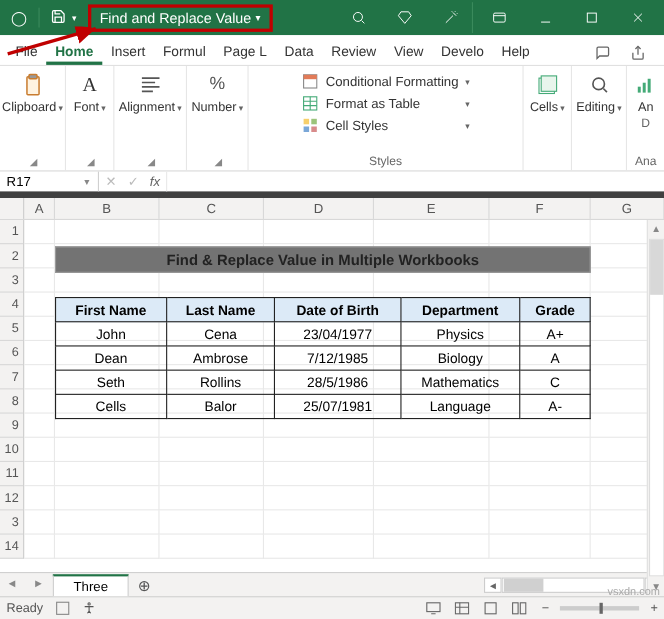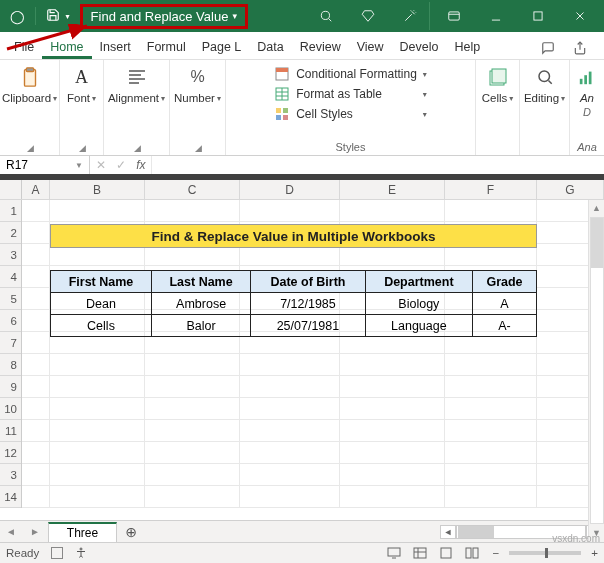--- a/index.html
+++ b/index.html
@@ -12,21 +12,21 @@
   .title-highlight .dd { font-size: 9px; }
   .title-icons { margin-left: auto; display: flex; align-items: center; gap: 2px; }
   .title-icons .ti { width: 40px; height: 28px; display: flex; align-items: center; justify-content: center; font-size: 13px; }
   .title-icons .ti.sep-after { border-right: 1px solid #3a8a5c; margin-right: 2px; }
   .title-icons .ti svg { width: 14px; height: 14px; fill: none; stroke: #fff; stroke-width: 1.5; }
   .qat-sep { width: 1px; height: 18px; background: #3a8a5c; margin: 0 4px;}
   
   
   .tabs { background: #fff; height: 28px; display: flex; align-items: flex-end; padding: 0 6px; border-bottom: 1px solid #e0e0e0; }
   .tab { padding: 6px 8px 5px; font-size: 12.5px; color: #333; cursor: pointer; }
-  .tab.active { color: #217346; font-weight: 400; border-bottom: 3px solid #217346; padding-bottom: 2px; }
+  .tab.active { color: #217346; font-weight: 700; border-bottom: 3px solid #217346; padding-bottom: 2px; }
   .tabs .spacer { flex: 1; }
   .tabs-right { display:flex; align-items:center; gap:8px; padding-right:6px; }
   .tabs-right .tr-btn { width: 24px; height: 22px; display:flex; align-items:center; justify-content:center; color:#666; }
 
   
   .ribbon { background: #fff; border-bottom: 1px solid #d0d0d0; display: flex; height: 96px; }
   .rg { border-right: 1px solid #e6e6e6; padding: 4px 6px 2px; display:flex; flex-direction:column; justify-content:space-between; align-items:center; }
   .rg-title { font-size: 11px; color: #666; text-align:center; padding-top: 2px; }
   .rg-title .launcher { font-size: 9px; color:#888; margin-left:2px;}
   .rg .big { display:flex; flex-direction:column; align-items:center; gap:2px; color:#333; font-size:11.5px; }
@@ -54,21 +54,21 @@
   .ch.a{width:28px;} .ch.b{width:95px;} .ch.c{width:95px;} .ch.d{width:100px;} .ch.e{width:105px;} .ch.f{width:92px;} .ch.g{flex:1;}
   .rowhdrs { position:absolute; top:20px; left:0; width:22px; background:#f3f2f1; border-right:1px solid #ccc;}
   .rh { height:22px; border-bottom:1px solid #d8d8d8; font-size:11.5px; color:#555; display:flex; align-items:center; justify-content:flex-end; padding-right:4px;}
   .cells { position:absolute; top:20px; left:22px; right:0; bottom:0; }
   .cellrow { display:flex; height:22px; }
   .cell { border-right:1px solid #e8e8e8; border-bottom:1px solid #e8e8e8; font-size:12.5px; color:#222; display:flex; align-items:center; padding:0 4px; overflow:hidden;}
   .cell.a{width:28px;} .cell.b{width:95px;} .cell.c{width:95px;} .cell.d{width:100px;} .cell.e{width:105px;} .cell.f{width:92px;} .cell.g{flex:1;}
   
   
   .sheet-content { position:absolute; top:20px; left:50px; width:487px; }
-  .sheet-title { margin-top: 24px; height: 24px; background:#fde047; border:1px solid #999; font-weight:700; font-size:13.5px; color:#222; display:flex; align-items:center; justify-content:center;}
+  .sheet-title { margin-top: 24px; height: 24px; background:#737373; border:1px solid #999; font-weight:700; font-size:13.5px; color:#222; display:flex; align-items:center; justify-content:center;}
   .dt { margin-top: 22px; border-collapse:collapse; width:487px;border-radius:23px;}
   .dt th, .dt td { border:1px solid #222; padding: 3px 6px; font-size:12.5px; text-align:center; height: 22px;}
   .dt th { background:#dceaf7; font-weight:700; }
   
   
   .sheetbar { background:#f3f2f1; border-top:1px solid #d0d0d0; height:22px; display:flex; align-items:center;}
   .sheetbar .nav { padding:0 6px; color:#888; font-size:10px; letter-spacing:2px;}
   .sheet-tab { background:#fff; border:1px solid #ccc; border-bottom:none; padding:2px 18px; font-size:12px; display:flex; align-items:center; border-top:2px solid #217346;}
   .sheet-add { padding:0 8px; font-size:14px; color:#555;}
   .hscroll { flex:1; display:flex; align-items:center; justify-content:flex-end; padding-right:2px;}
@@ -308,21 +308,21 @@
             <line x1="21" y1="21" x2="16.65" y2="16.65"></line>
           </svg>
         </div>
       <div class="lbl">
           <span>Editing</span>
           <span class="dd">▾</span>
         </div>
     </div>
     <div class="rg-title"></div>
   </div>
-  <div class="rg" style="width:34px; border-right:none;font-style:italic;">
+  <div class="rg" style="width:34px; border-right:none;">
     <div class="big">
       <div class="ico">
           <svg width="18" height="18" viewBox="0 0 20 20">
             <rect x="2" y="12" width="3" height="6" fill="#4a7"></rect>
             <rect x="7" y="8" width="3" height="10" fill="#4a7"></rect>
             <rect x="12" y="4" width="3" height="14" fill="#4a7"></rect>
           </svg>
         </div>
       <div class="lbl">
           <span>An</span>
@@ -510,25 +510,39 @@
           <tr>
         <th>First Name</th>
         <th>Last Name</th>
         <th>Date of Birth</th>
         <th>Department</th>
         <th>Grade</th>
       </tr>
         </thead>
       <tbody>
         <tr>
+            <td>John</td>
+            <td>Cena</td>
+            <td>23/04/1977</td>
+            <td>Physics</td>
+            <td>A+</td>
+          </tr>
+        <tr>
             <td>Dean</td>
             <td>Ambrose</td>
             <td>7/12/1985</td>
             <td>Biology</td>
             <td>A</td>
+          </tr>
+        <tr>
+            <td>Seth</td>
+            <td>Rollins</td>
+            <td>28/5/1986</td>
+            <td>Mathematics</td>
+            <td>C</td>
           </tr>
         <tr>
             <td>Cells</td>
             <td>Balor</td>
             <td>25/07/1981</td>
             <td>Language</td>
             <td>A-</td>
           </tr>
       </tbody>
     </table>

